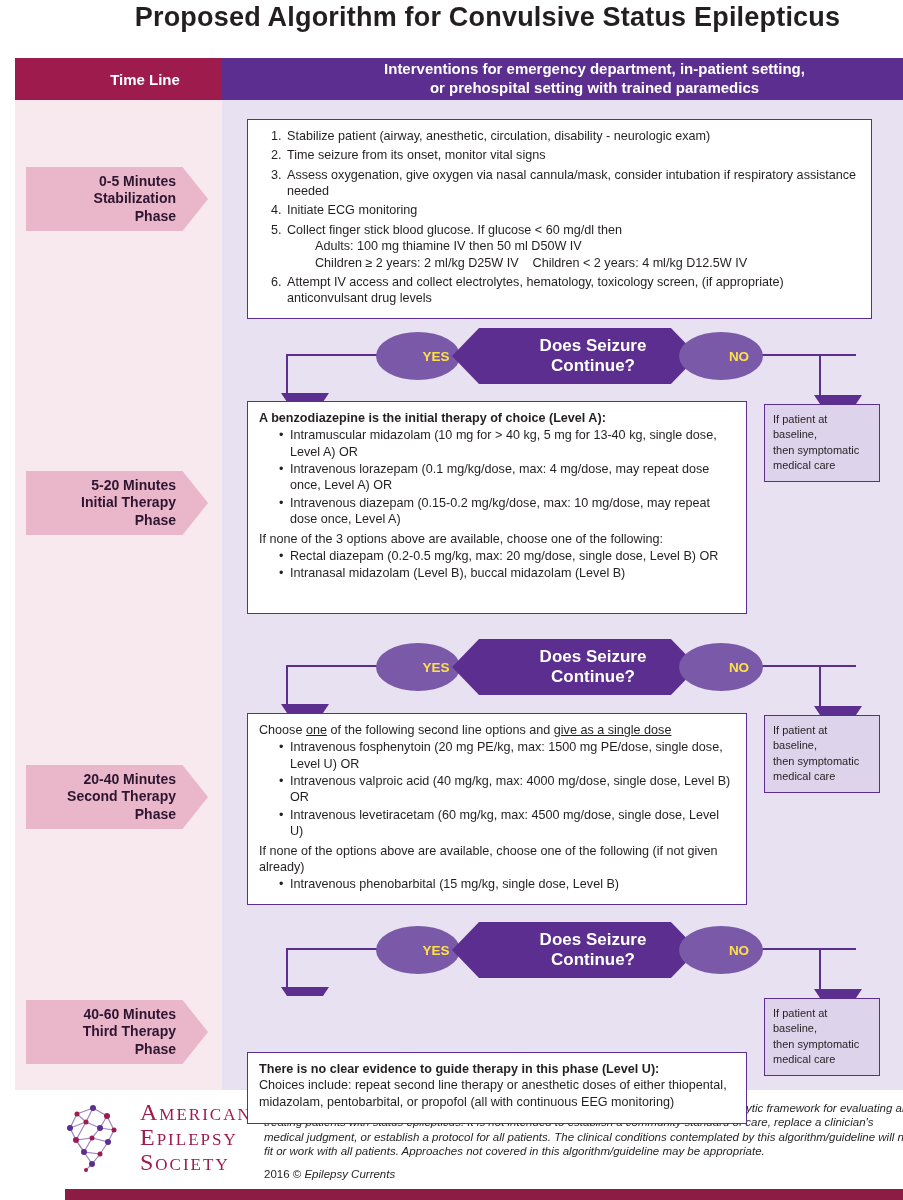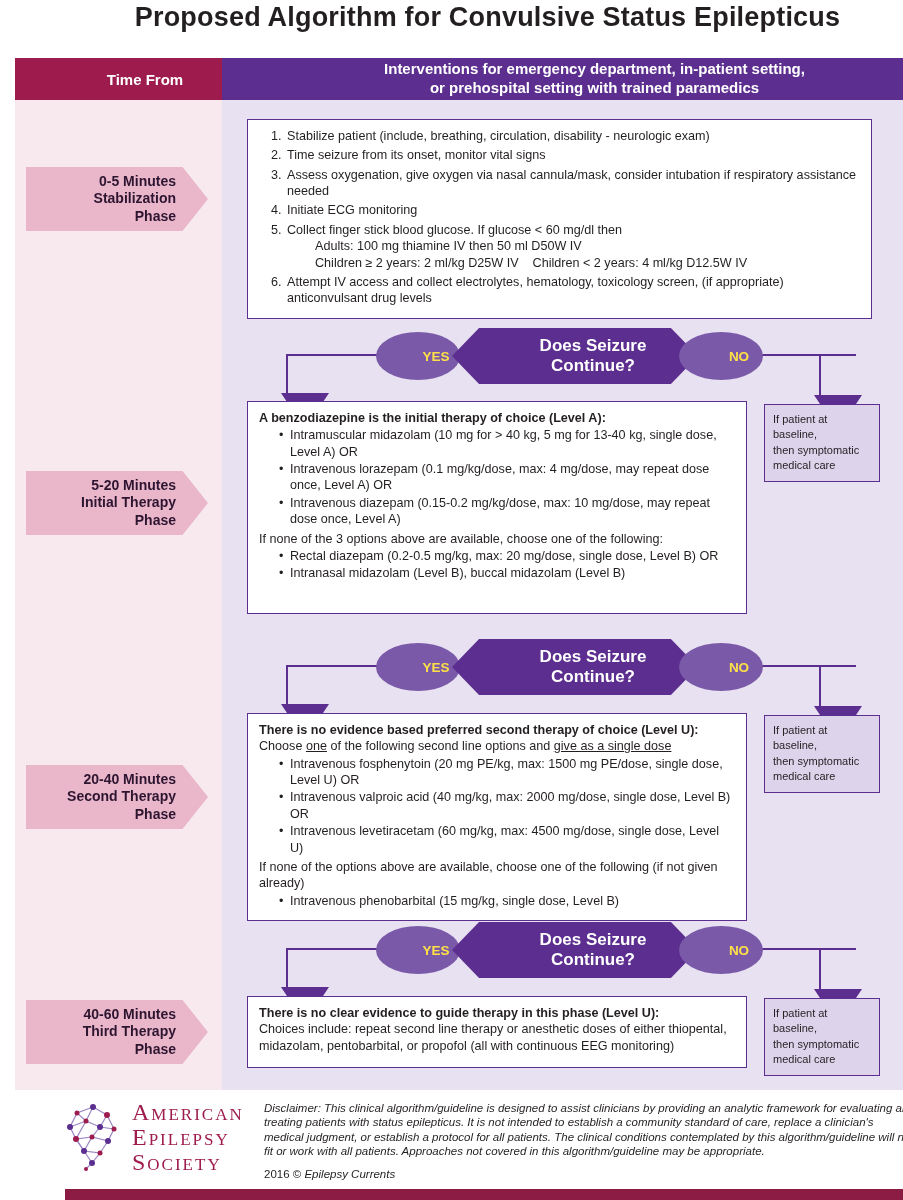--- a/index.html
+++ b/index.html
@@ -38,39 +38,39 @@
   .hex { clip-path:polygon(11% 0,89% 0,100% 50%,89% 100%,11% 100%,0 50%);
          background:#5c2e8f; color:#ffffff; display:flex; align-items:center; justify-content:center;
          text-align:center; font-weight:bold; font-size:17px; line-height:1.2; white-space:pre-line; z-index:3; }
   .circle { width:48px; height:48px; border-radius:50%; background:#7a5aa8; color:#fde047;
             display:flex; align-items:center; justify-content:center; font-weight:bold; font-size:13.5px; z-index:3; }
   .hline { border-top:2px solid #5c2e8f; z-index:1; }
   .vline { border-left:2px solid #5c2e8f; z-index:1; }
   .arrowhead { width:0; height:0; border-left:6px solid transparent; border-right:6px solid transparent;
                border-top:9px solid #5c2e8f; z-index:1; }
 
-  .logo { display:flex; align-items:flex-start; gap:8px; }
+  .logo { display:flex; align-items:flex-end; gap:16px; }
   .logo-text { font-family:"Liberation Serif", serif; font-variant:small-caps; color:#9e1b4e;
                font-size:24px; line-height:1.04; letter-spacing:2px; }
   .disclaimer { font-size:11.5px; font-style:italic; line-height:1.25; }
   .copyright { font-size:11.5px; }
   .bottom-bar { background:#8c1c44; }
 </style>
 </head>
 <body>
 
 <div class="page">
 
   <div class="abs title" style="top:2px; left:0;">Proposed Algorithm for Convulsive Status Epilepticus</div>
   <div class="abs subtitle" style="top:35px; left:0;">
     <span>From “Treatment of Convulsive Status Epilepticus in Children and Adults,” </span><span class="italic">Epilepsy Currents</span><span> 16.1 - Jan/Feb 2016</span>
   </div>
 
   <div class="abs tl-header" style="left:15px; top:58px; width:188px; height:42px;">
-    <span>Time From</span>
+    <span>Time Line</span>
   </div>
   <div class="abs iv-header" style="left:222px; top:58px; width:673px; height:42px;">
     <span>Interventions for emergency department, in-patient setting,
 or prehospital setting with trained paramedics</span>
   </div>
 
   <div class="abs tl-body" style="left:15px; top:100px; width:188px; height:990px;"></div>
   <div class="abs main-body" style="left:222px; top:100px; width:673px; height:990px;"></div>
 
   <div class="abs phase" style="left:26px; top:167px; width:182px; height:64px;"><span>0-5 Minutes
@@ -81,21 +81,21 @@
 Phase</span></div>
   <div class="abs phase" style="left:26px; top:765px; width:182px; height:64px;text-align:right;"><span>20-40 Minutes
 Second Therapy
 Phase</span></div>
   <div class="abs phase" style="left:26px; top:1000px; width:182px; height:64px;"><span>40-60 Minutes
 Third Therapy
 Phase</span></div>
 
   <div class="abs wbox" style="left:247px; top:119px; width:625px; min-height:184px;">
     <ol class="steps">
-      <li>Stabilize patient (include, breathing, circulation, disability - neurologic exam)</li>
+      <li>Stabilize patient (airway, anesthetic, circulation, disability - neurologic exam)</li>
       <li>Time seizure from its onset, monitor vital signs</li>
       <li>Assess oxygenation, give oxygen via nasal cannula/mask, consider intubation if respiratory assistance needed</li>
       <li>Initiate ECG monitoring</li>
       <li>Collect finger stick blood glucose. If glucose &lt; 60 mg/dl then
         Adults: 100 mg thiamine IV then 50 ml D50W IV
         Children ≥ 2 years: 2 ml/kg D25W IV    Children &lt; 2 years: 4 ml/kg D12.5W IV</li>
       <li>Attempt IV access and collect electrolytes, hematology, toxicology screen, (if appropriate) anticonvulsant drug levels</li>
     </ol>
   </div>
 
@@ -141,27 +141,26 @@
   <div class="abs hex" style="left:452px; top:639px; width:210px; height:56px;"><span>Does Seizure
 Continue?</span></div>
   <div class="abs circle" style="left:679px; top:643px;">
       <span>NO</span>
     </div>
   <div class="abs sidebox" style="left:764px; top:715px; width:116px; min-height:66px;"><span>If patient at baseline,
 then symptomatic
 medical care</span></div>
 
   <div class="abs wbox" style="left:247px; top:713px; width:500px; min-height:185px;">
-    <div class="bold">There is no evidence based preferred second therapy of choice (Level U):</div>
     <div>
       <span>Choose </span><span class="u">one</span><span> of the following second line options and </span><span class="u">give as a single dose</span>
     </div>
     <ul class="opts">
       <li>Intravenous fosphenytoin (20 mg PE/kg, max: 1500 mg PE/dose, single dose, Level U) OR</li>
-      <li>Intravenous valproic acid (40  mg/kg, max: 2000 mg/dose, single dose, Level B) OR</li>
+      <li>Intravenous valproic acid (40  mg/kg, max: 4000 mg/dose, single dose, Level B) OR</li>
       <li>Intravenous levetiracetam (60 mg/kg, max: 4500 mg/dose, single dose, Level U)</li>
     </ul>
     <div>If none of the options above are available, choose one of the following (if not given already)</div>
     <ul class="opts">
       <li>Intravenous phenobarbital (15 mg/kg, single dose, Level B)</li>
     </ul>
   </div>
 
   <div class="abs hline" style="left:287px; top:948px; width:533px;"></div>
   <div class="abs vline" style="left:286px; top:948px; height:40px;"></div>
@@ -173,21 +172,21 @@
     </div>
   <div class="abs hex" style="left:452px; top:922px; width:210px; height:56px;"><span>Does Seizure
 Continue?</span></div>
   <div class="abs circle" style="left:679px; top:926px;">
       <span>NO</span>
     </div>
   <div class="abs sidebox" style="left:764px; top:998px; width:116px; min-height:66px;"><span>If patient at baseline,
 then symptomatic
 medical care</span></div>
 
-  <div class="abs wbox" style="left:247px; top:996px; width:500px; min-height:72px;">
+  <div class="abs wbox" style="left:247px; top:1052px; width:500px; min-height:72px;">
     <div class="bold">There is no clear evidence to guide therapy in this phase (Level U):</div>
     <div>Choices include: repeat second line therapy or anesthetic doses of either thiopental, midazolam, pentobarbital, or propofol (all with continuous EEG monitoring)</div>
   </div>
 
   <div class="abs logo" style="left:26px; top:1100px;">
     <svg width="62" height="74" viewBox="0 0 62 74">
       <g stroke="#9b86c4" stroke-width="1.2" fill="none">
         <path d="M31 7 L15 13 L8 27 L14 39 L22 51 L30 63 L24 69"></path>
         <path d="M31 7 L24 21 L14 39 L30 37 L22 51 L38 53 L30 63"></path>
         <path d="M31 7 L45 15 L38 27 L30 37 L46 41 L38 53"></path>

